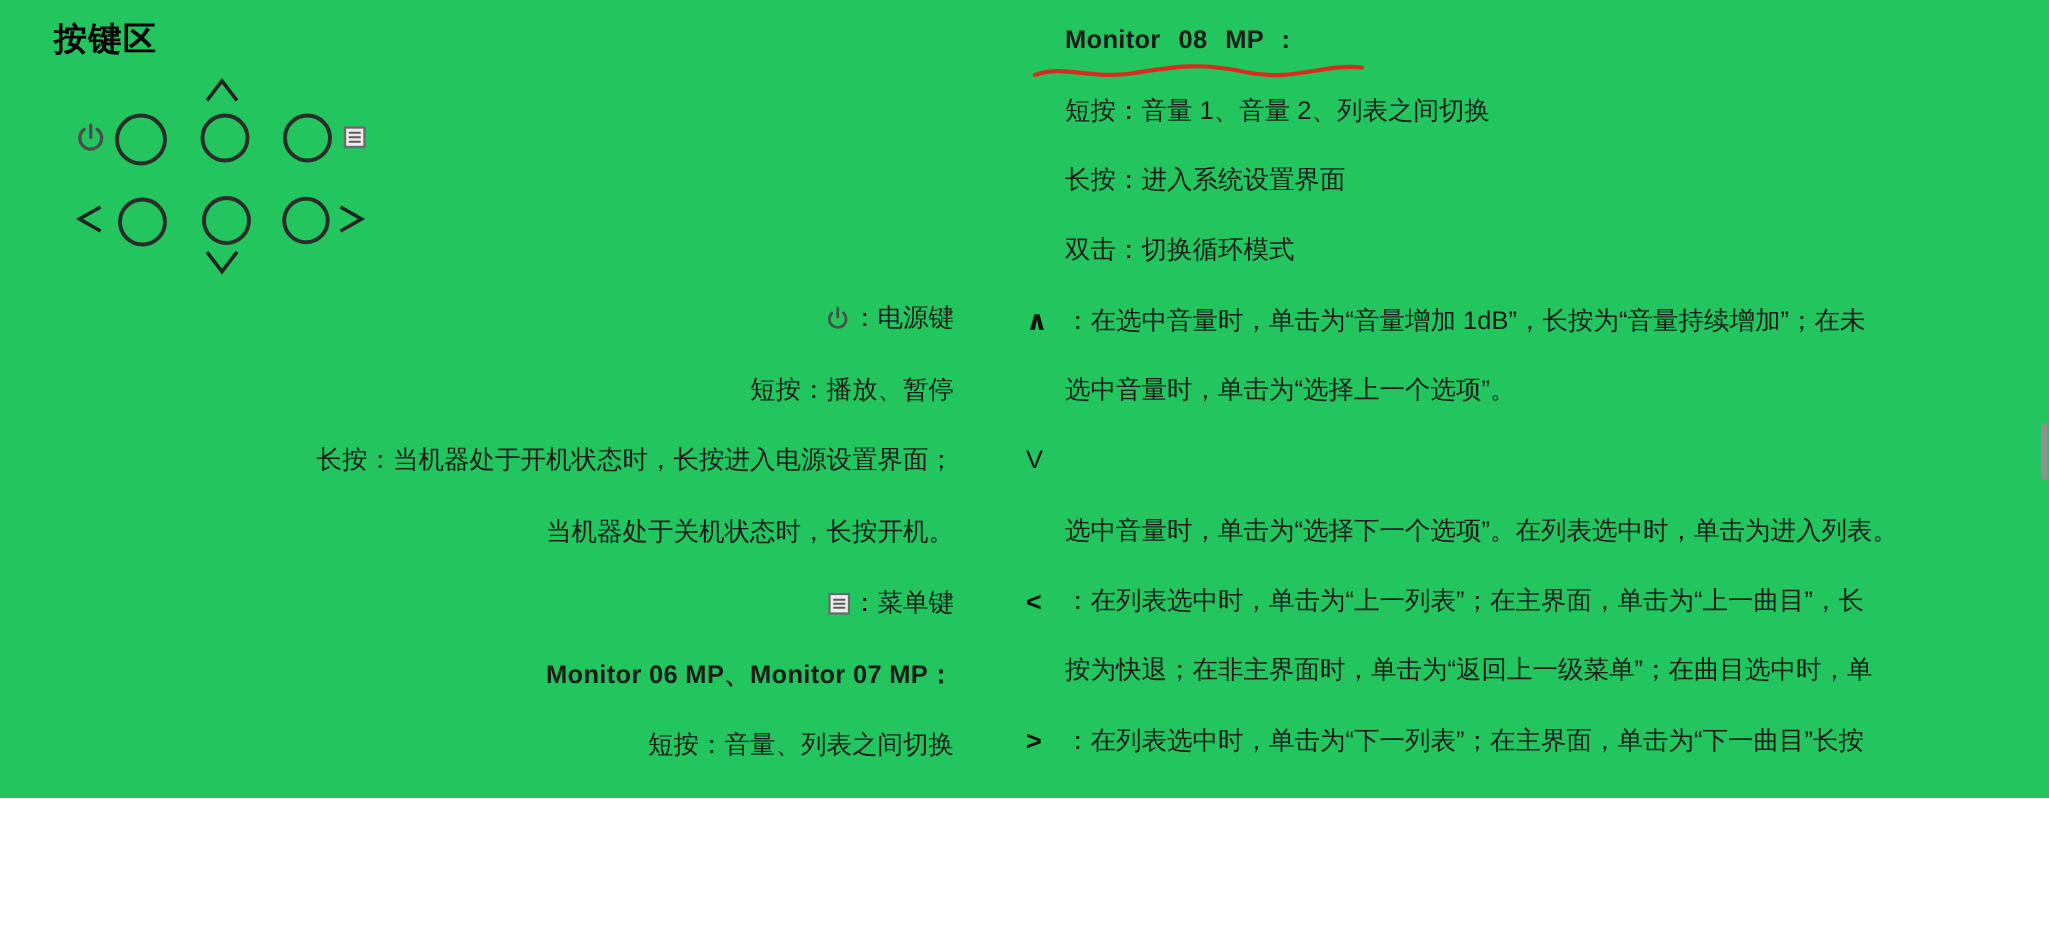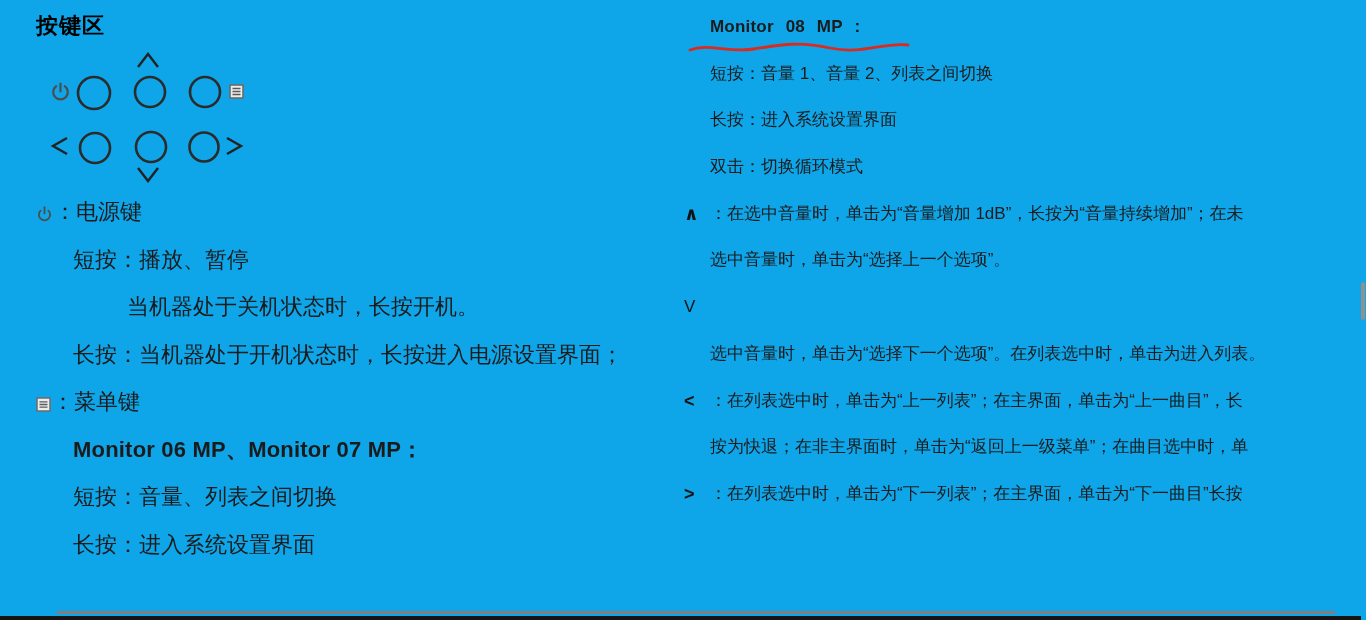--- a/index.html
+++ b/index.html
@@ -1,32 +1,32 @@
 <!DOCTYPE html>
 <html><head>
 <meta charset="utf-8">
 <style>
   html,body{margin:0;padding:0;background:#fff;}
   .page{
     position:relative;
-    width:1366px;height:620px;
-    background:#0ea5e9;
+    width:1366px;height:532px;
+    background:#22c55e;
     overflow:hidden;
     font-family:"Liberation Sans","DejaVu Sans",sans-serif;
     color:#1b1b1b;
   }
   
   .section-title{
     position:absolute;left:36px;top:11px;
     font-size:22px;font-weight:bold;letter-spacing:1px;color:#000;
   }
   .keypad{position:absolute;left:40px;top:50px;width:220px;height:140px;}
   .col-left{
     position:absolute;left:36px;top:188px;width:600px;
-    font-size:22px;line-height:47.5px;white-space:nowrap;
+    font-size:17px;line-height:47.5px;white-space:nowrap;text-align:right;
   }
   .col-left .line{position:relative;height:47.5px;}
   .col-left .ind1{padding-left:37px;}
   .col-left .ind2{padding-left:91px;}
   .inline-ico{display:inline-block;vertical-align:-3px;margin-right:1px;}
   .mon-left{font-weight:bold;letter-spacing:0.2px;}
   
   .col-right{
     position:absolute;left:684px;top:4px;width:600px;
     font-size:17px;line-height:46.7px;white-space:nowrap;
@@ -81,22 +81,22 @@
   </svg>
 
   <div class="col-left">
     <div class="line">
       <svg class="inline-ico" width="17" height="17" viewBox="0 0 17 17">
         <path d="M4.6 5.7 A5.6 5.6 0 1 0 12.4 5.7" fill="none" stroke="#4d4d4d" stroke-width="1.8" stroke-linecap="round"></path>
         <path d="M8.5 2.2 v6.2" stroke="#4d4d4d" stroke-width="1.8" stroke-linecap="round"></path>
       </svg><span>：电源键</span>
     </div>
     <div class="line ind1"><span>短按：播放、暂停</span></div>
+    <div class="line ind1"><span>长按：当机器处于开机状态时，长按进入电源设置界面；</span></div>
     <div class="line ind2"><span>当机器处于关机状态时，长按开机。</span></div>
-    <div class="line ind1"><span>长按：当机器处于开机状态时，长按进入电源设置界面；</span></div>
     <div class="line">
       <svg class="inline-ico" width="15" height="15" viewBox="0 0 15 15">
         <rect x="1" y="1" width="13" height="13" fill="#ececec" stroke="#6b6b6b" stroke-width="1.5"></rect>
         <path d="M3.5 4.8 h8 M3.5 7.5 h8 M3.5 10.2 h8" stroke="#5a5a5a" stroke-width="1.3"></path>
       </svg><span>：菜单键</span>
     </div>
     <div class="line ind1 mon-left"><span>Monitor 06 MP、Monitor 07 MP：</span></div>
     <div class="line ind1"><span>短按：音量、列表之间切换</span></div>
     <div class="line ind1"><span>长按：进入系统设置界面</span></div>
   </div>

